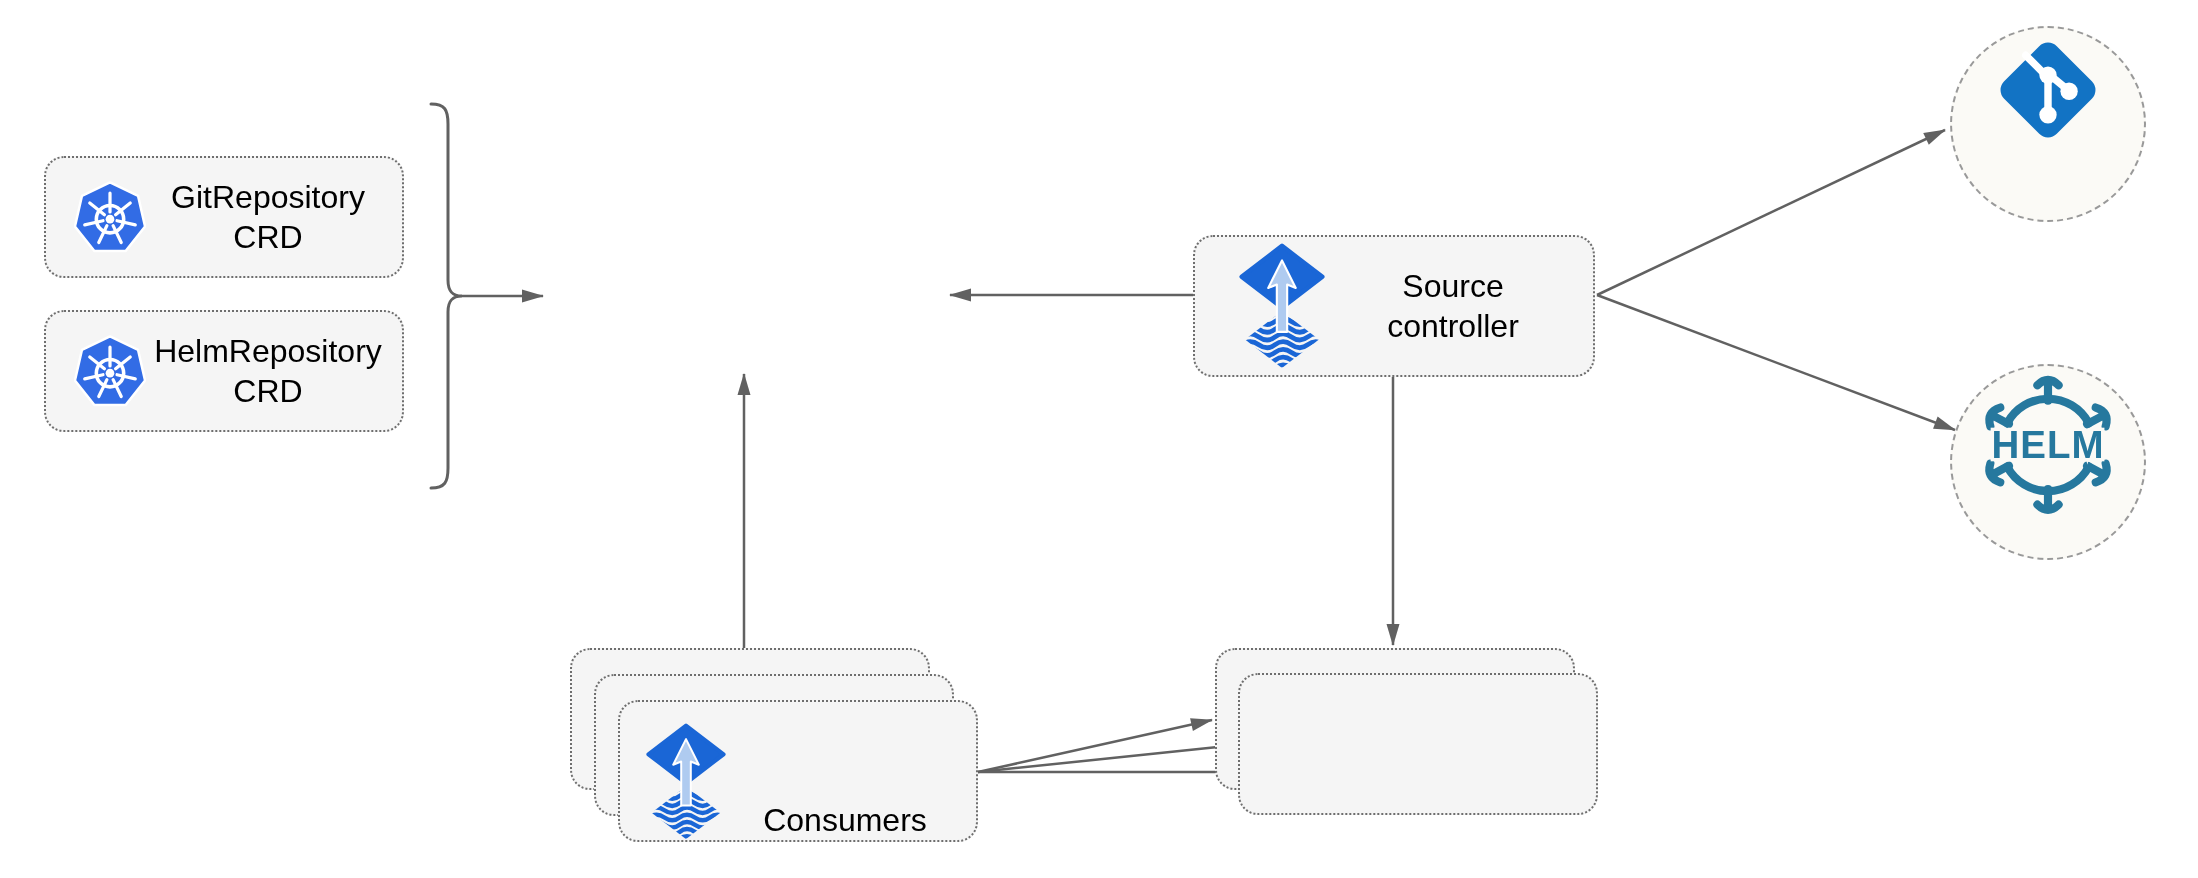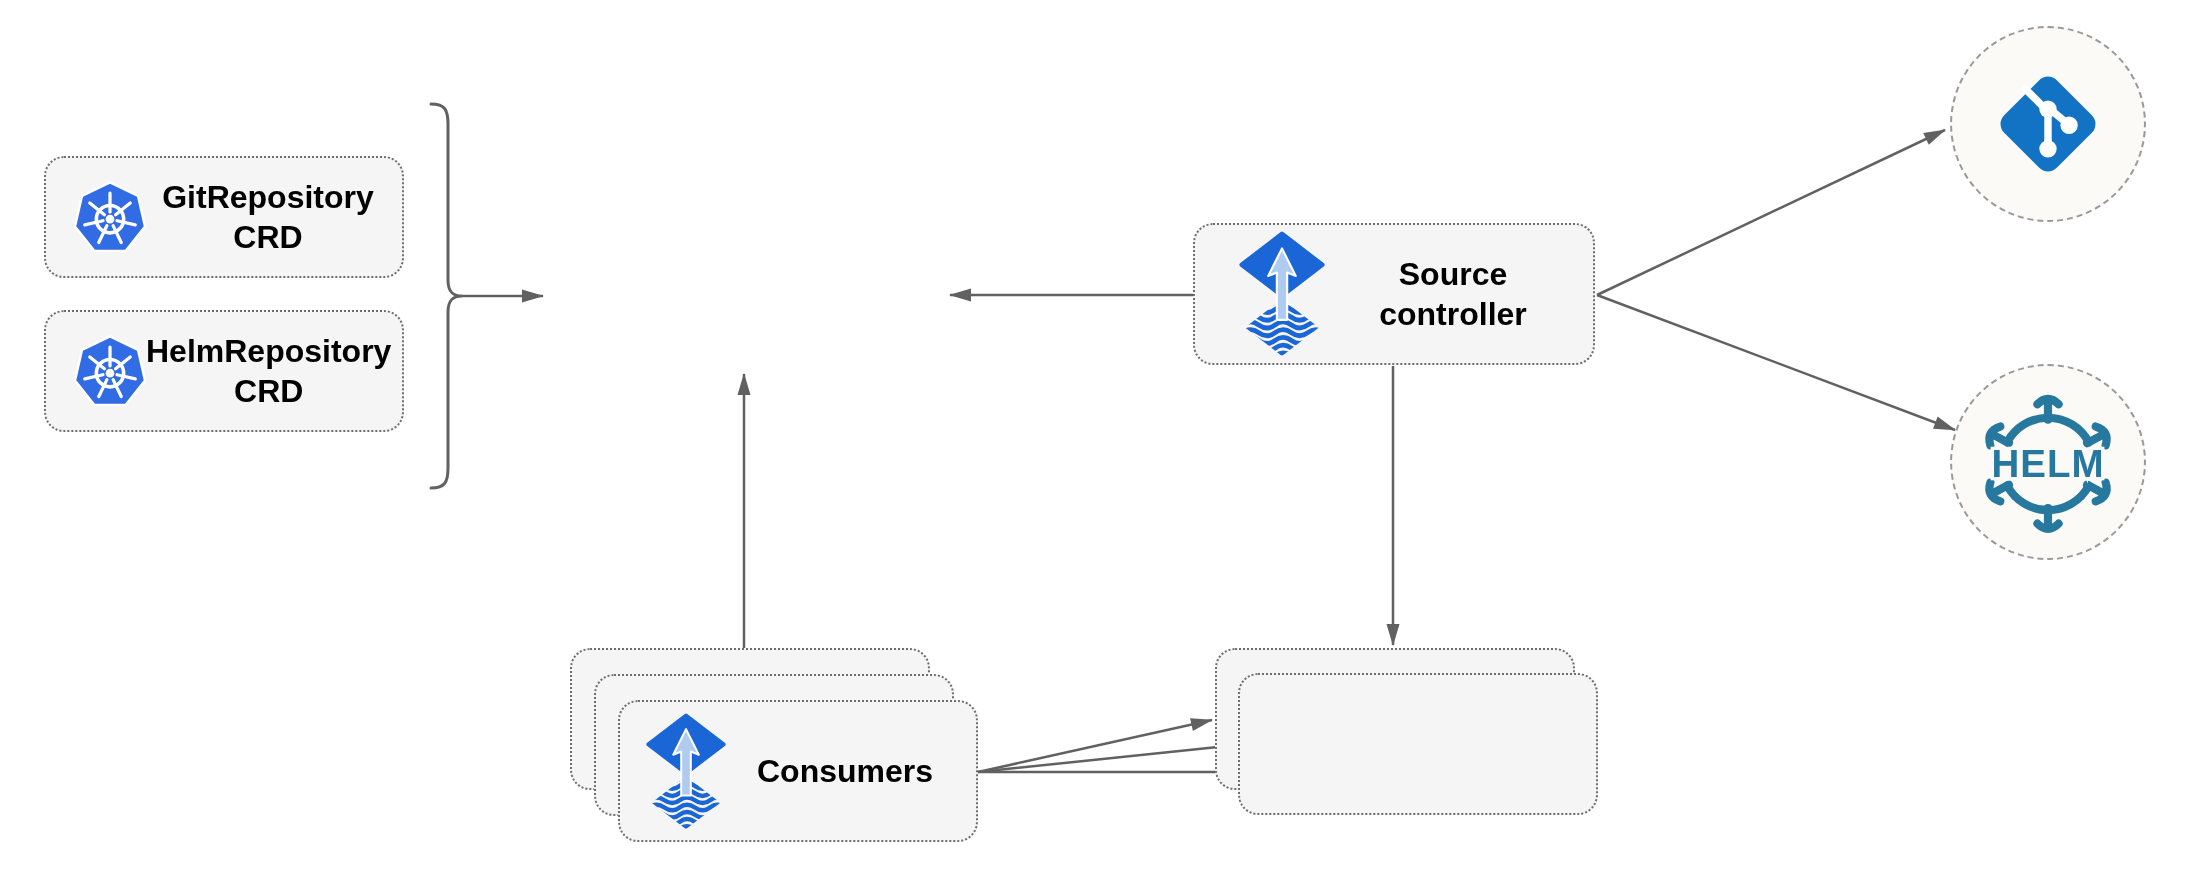--- a/index.html
+++ b/index.html
@@ -12,28 +12,28 @@
   }
   html,body{margin:0;padding:0;background:var(--background);}
   .canvas{position:relative;width:2198px;height:878px;background:var(--background);
           font-family:"Liberation Sans",sans-serif;color:var(--text);overflow:hidden;}
   .edges{position:absolute;left:0;top:0;}
   .edge-line{stroke:var(--edge);stroke-width:2.5;fill:none;}
   .bracket{stroke:var(--edge);stroke-width:3;fill:none;stroke-linecap:round;}
   .node{position:absolute;display:flex;align-items:center;background:var(--node-fill);
         border:2px dotted var(--node-border);border-radius:20px;box-sizing:border-box;z-index:1;}
   .label{flex:1;text-align:center;font-size:32px;line-height:40px;padding-right:12px;}
-  .label span{display:block;font-weight:bold;}
+  .label span{display:block;}
   .icon{flex:none;}
   .stack{position:absolute;z-index:1;}
   .layer{position:absolute;width:360px;height:142px;background:var(--node-fill);
          border:2px dotted var(--node-border);border-radius:20px;box-sizing:border-box;}
-  .front{display:flex;align-items:center;}
+  .front{display:flex;align-items:flex-end;}
   .registry{position:absolute;width:196px;height:196px;border:2.5px dashed var(--registry-border);
-            border-radius:50%;background:var(--registry-fill);display:flex;align-items:center;
+            border-radius:50%;background:var(--registry-fill);display:flex;align-items:flex-start;
             justify-content:center;box-sizing:border-box;z-index:1;}
   .defs-holder{position:absolute;width:0;height:0;overflow:hidden;}
 </style>
 </head>
 <body>
 
 <svg class="defs-holder" aria-hidden="true">
   <symbol id="sym-k8s" viewBox="0 0 100 100">
     <polygon points="50,2 89,20.8 98.7,63.1 71.7,97.1 28.3,97.1 1.3,63.1 11,20.8" style="fill:var(--kubernetes-blue);stroke:#fff;stroke-width:3.5;stroke-linejoin:round"></polygon>
     <circle cx="50" cy="53" r="19" style="fill:none;stroke:#fff;stroke-width:5"></circle>
@@ -93,21 +93,21 @@
     <svg class="icon" width="72" height="72" style="margin-left:28px;">
         <use href="#sym-k8s"></use>
       </svg>
     <div class="label">
       <span>HelmRepository</span>
       <span>CRD</span>
     </div>
   </div>
 
 
-  <div class="node" style="left:1193px;top:223px;width:402px;height:142px;">
+  <div class="node" style="left:1193px;top:235px;width:402px;height:142px;">
     <svg class="icon" width="86" height="126" style="margin-left:44px;">
         <use href="#sym-flux"></use>
       </svg>
     <div class="label">
       <span>Source</span>
       <span>controller</span>
     </div>
   </div>
 
   <div class="stack" style="left:570px;top:648px;width:410px;height:196px;">

